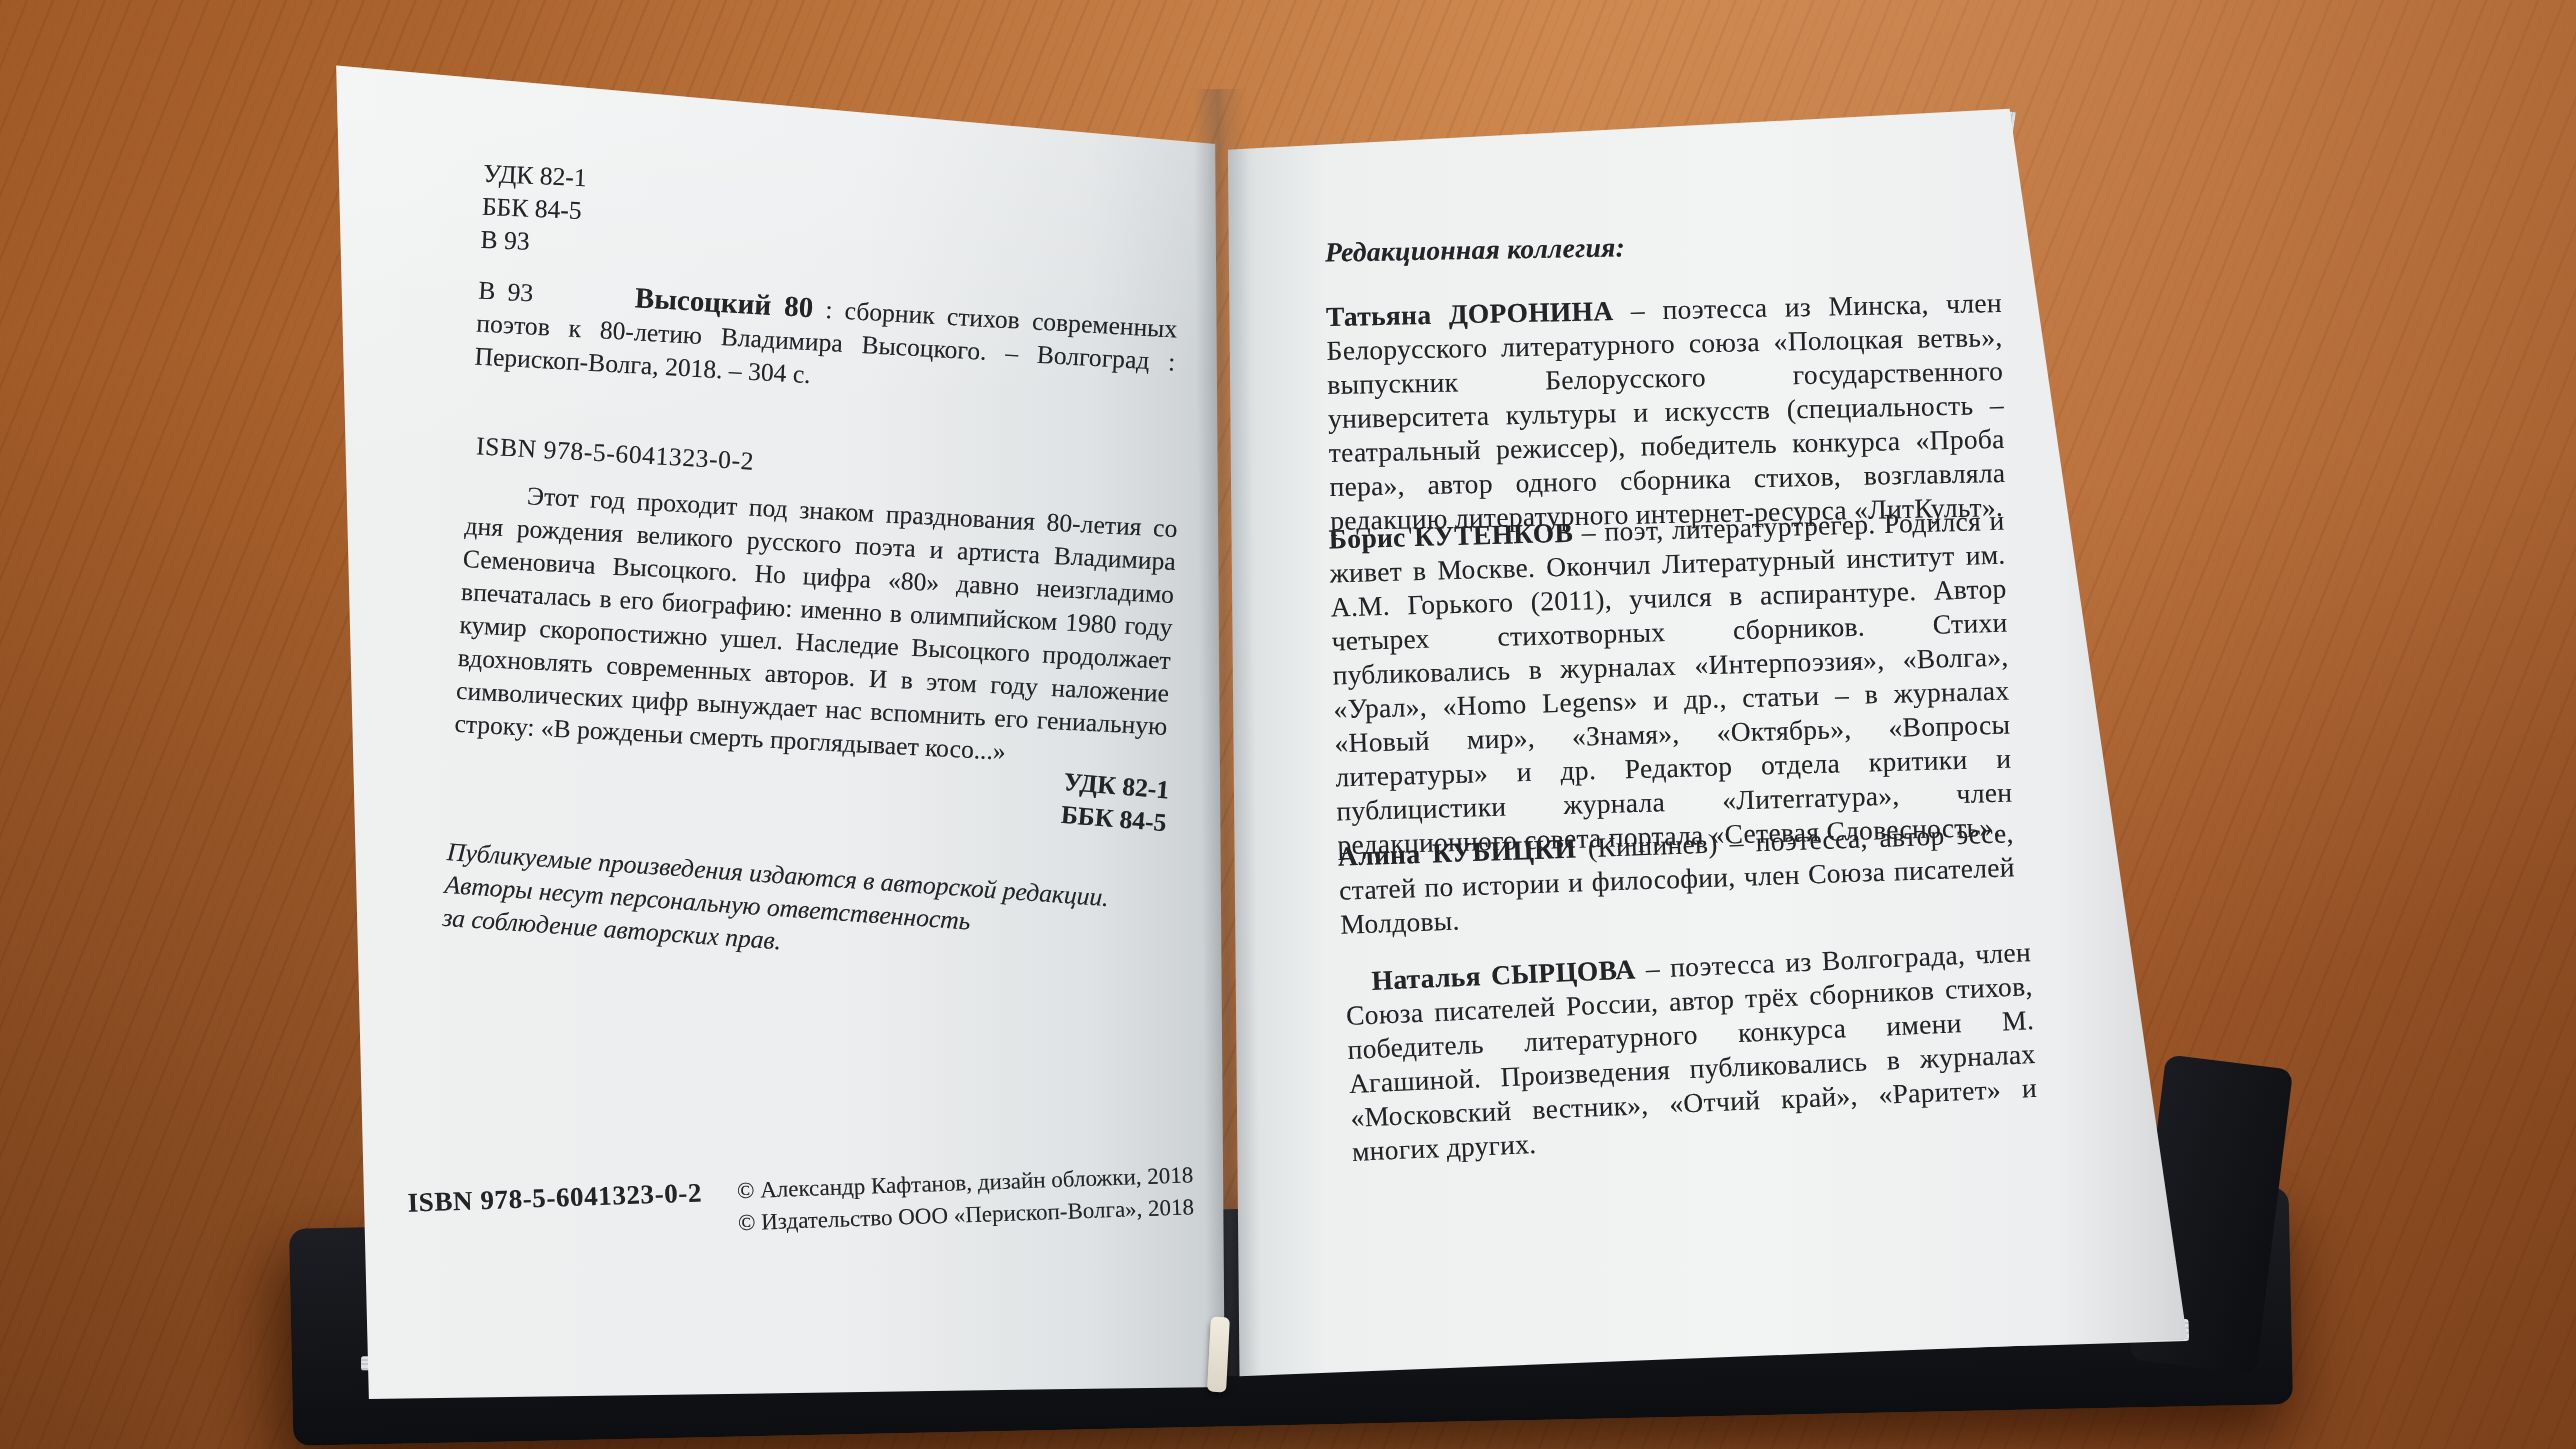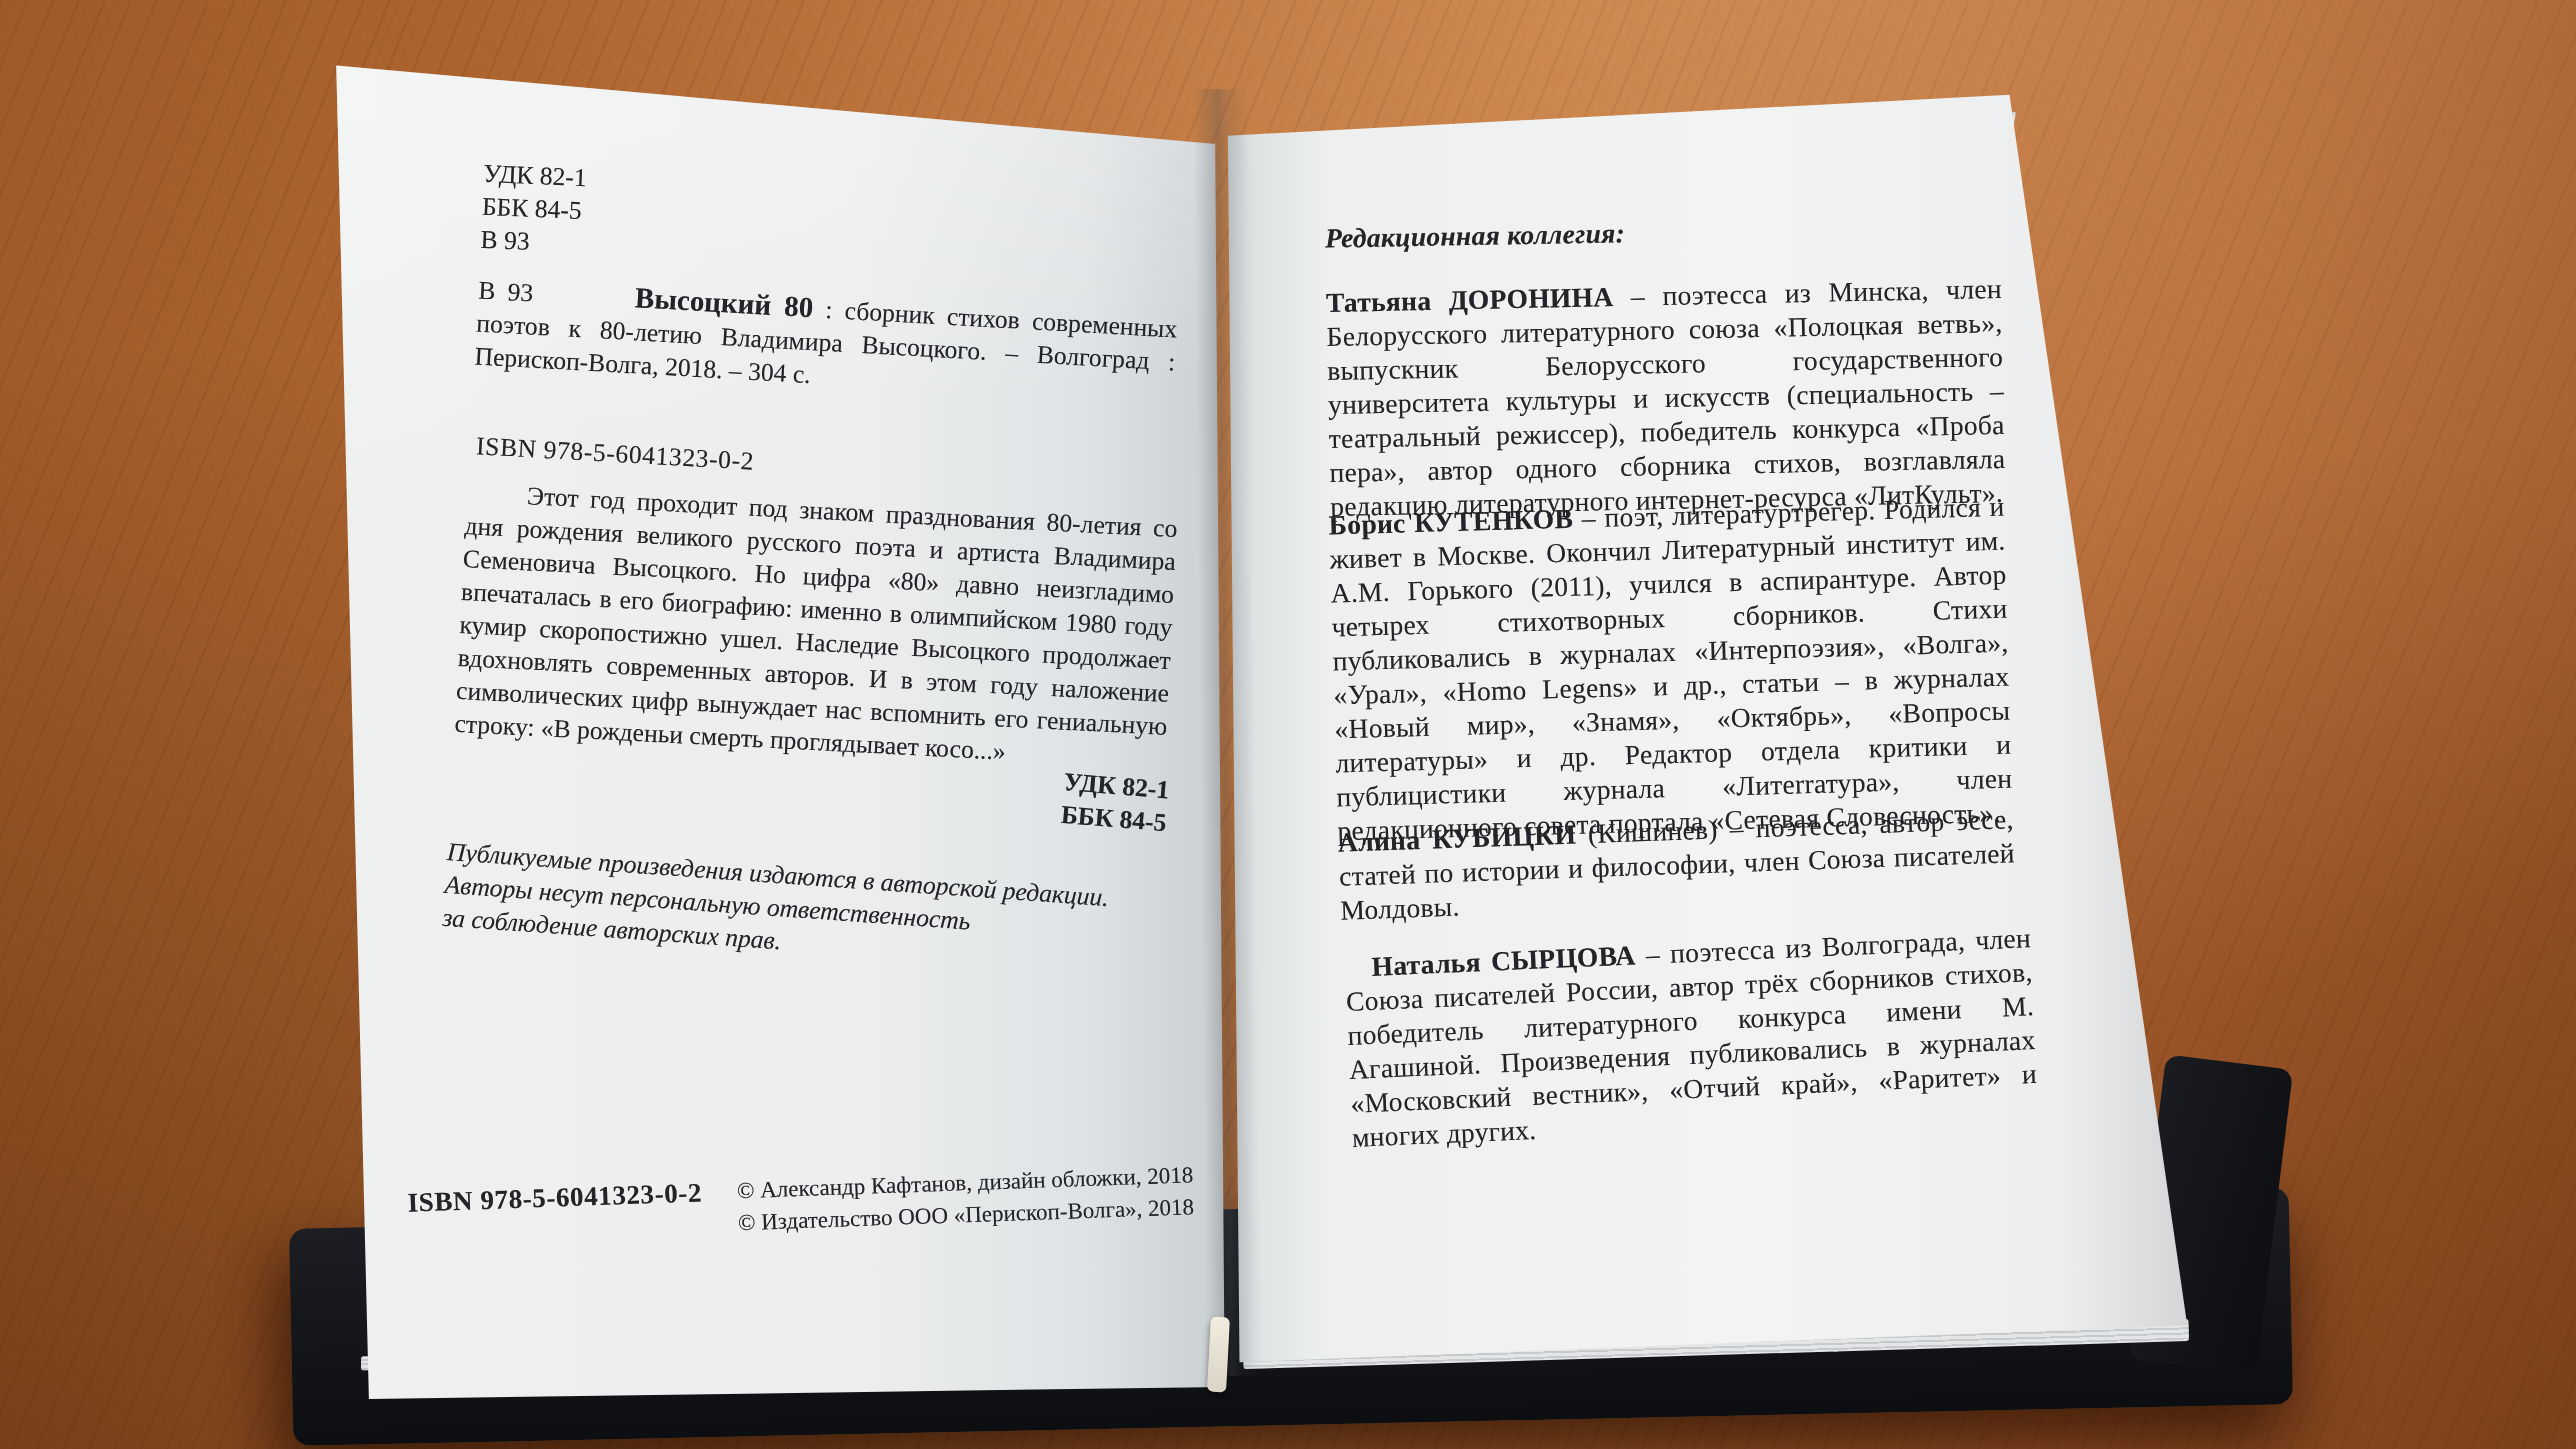--- a/index.html
+++ b/index.html
@@ -50,21 +50,21 @@
   }
   .page{position:absolute;}
   .left-page{
     left:319px;top:54px;width:907px;height:1345px;
     clip-path:polygon(1.9% 0.85%, 98.8% 6.7%, 99.86% 99.1%, 5.5% 100%);
     background:
       linear-gradient(173deg, rgba(255,255,255,0.35), rgba(255,255,255,0) 30%),
       linear-gradient(to right,#eff1f1 0%,#ebedee 60%,#dfe2e4 85%,#c9ced1 100%);
   }
   .right-page{
-    left:1223px;top:91px;width:971px;height:1275px;
+    left:1223px;top:105px;width:971px;height:1275px;
     clip-path:polygon(0.5% 3.5%, 81% 0.3%, 99.3% 96.8%, 1.7% 99.7%);
     background:
       linear-gradient(to left, rgba(0,0,0,0.10), rgba(0,0,0,0) 14%),
       linear-gradient(to right,#c9ced1 0%,#dfe3e4 3.5%,#eef0f0 11%,#f2f3f3 55%,#eaeced 100%);
   }
   .gutter-shadow{
     position:absolute;left:1200px;top:89px;width:55px;height:1287px;
     transform:rotate(-0.6deg);
     background:linear-gradient(to right, rgba(70,75,82,0), rgba(70,75,82,0.30) 45%, rgba(70,75,82,0.16) 58%, rgba(70,75,82,0));
   }

